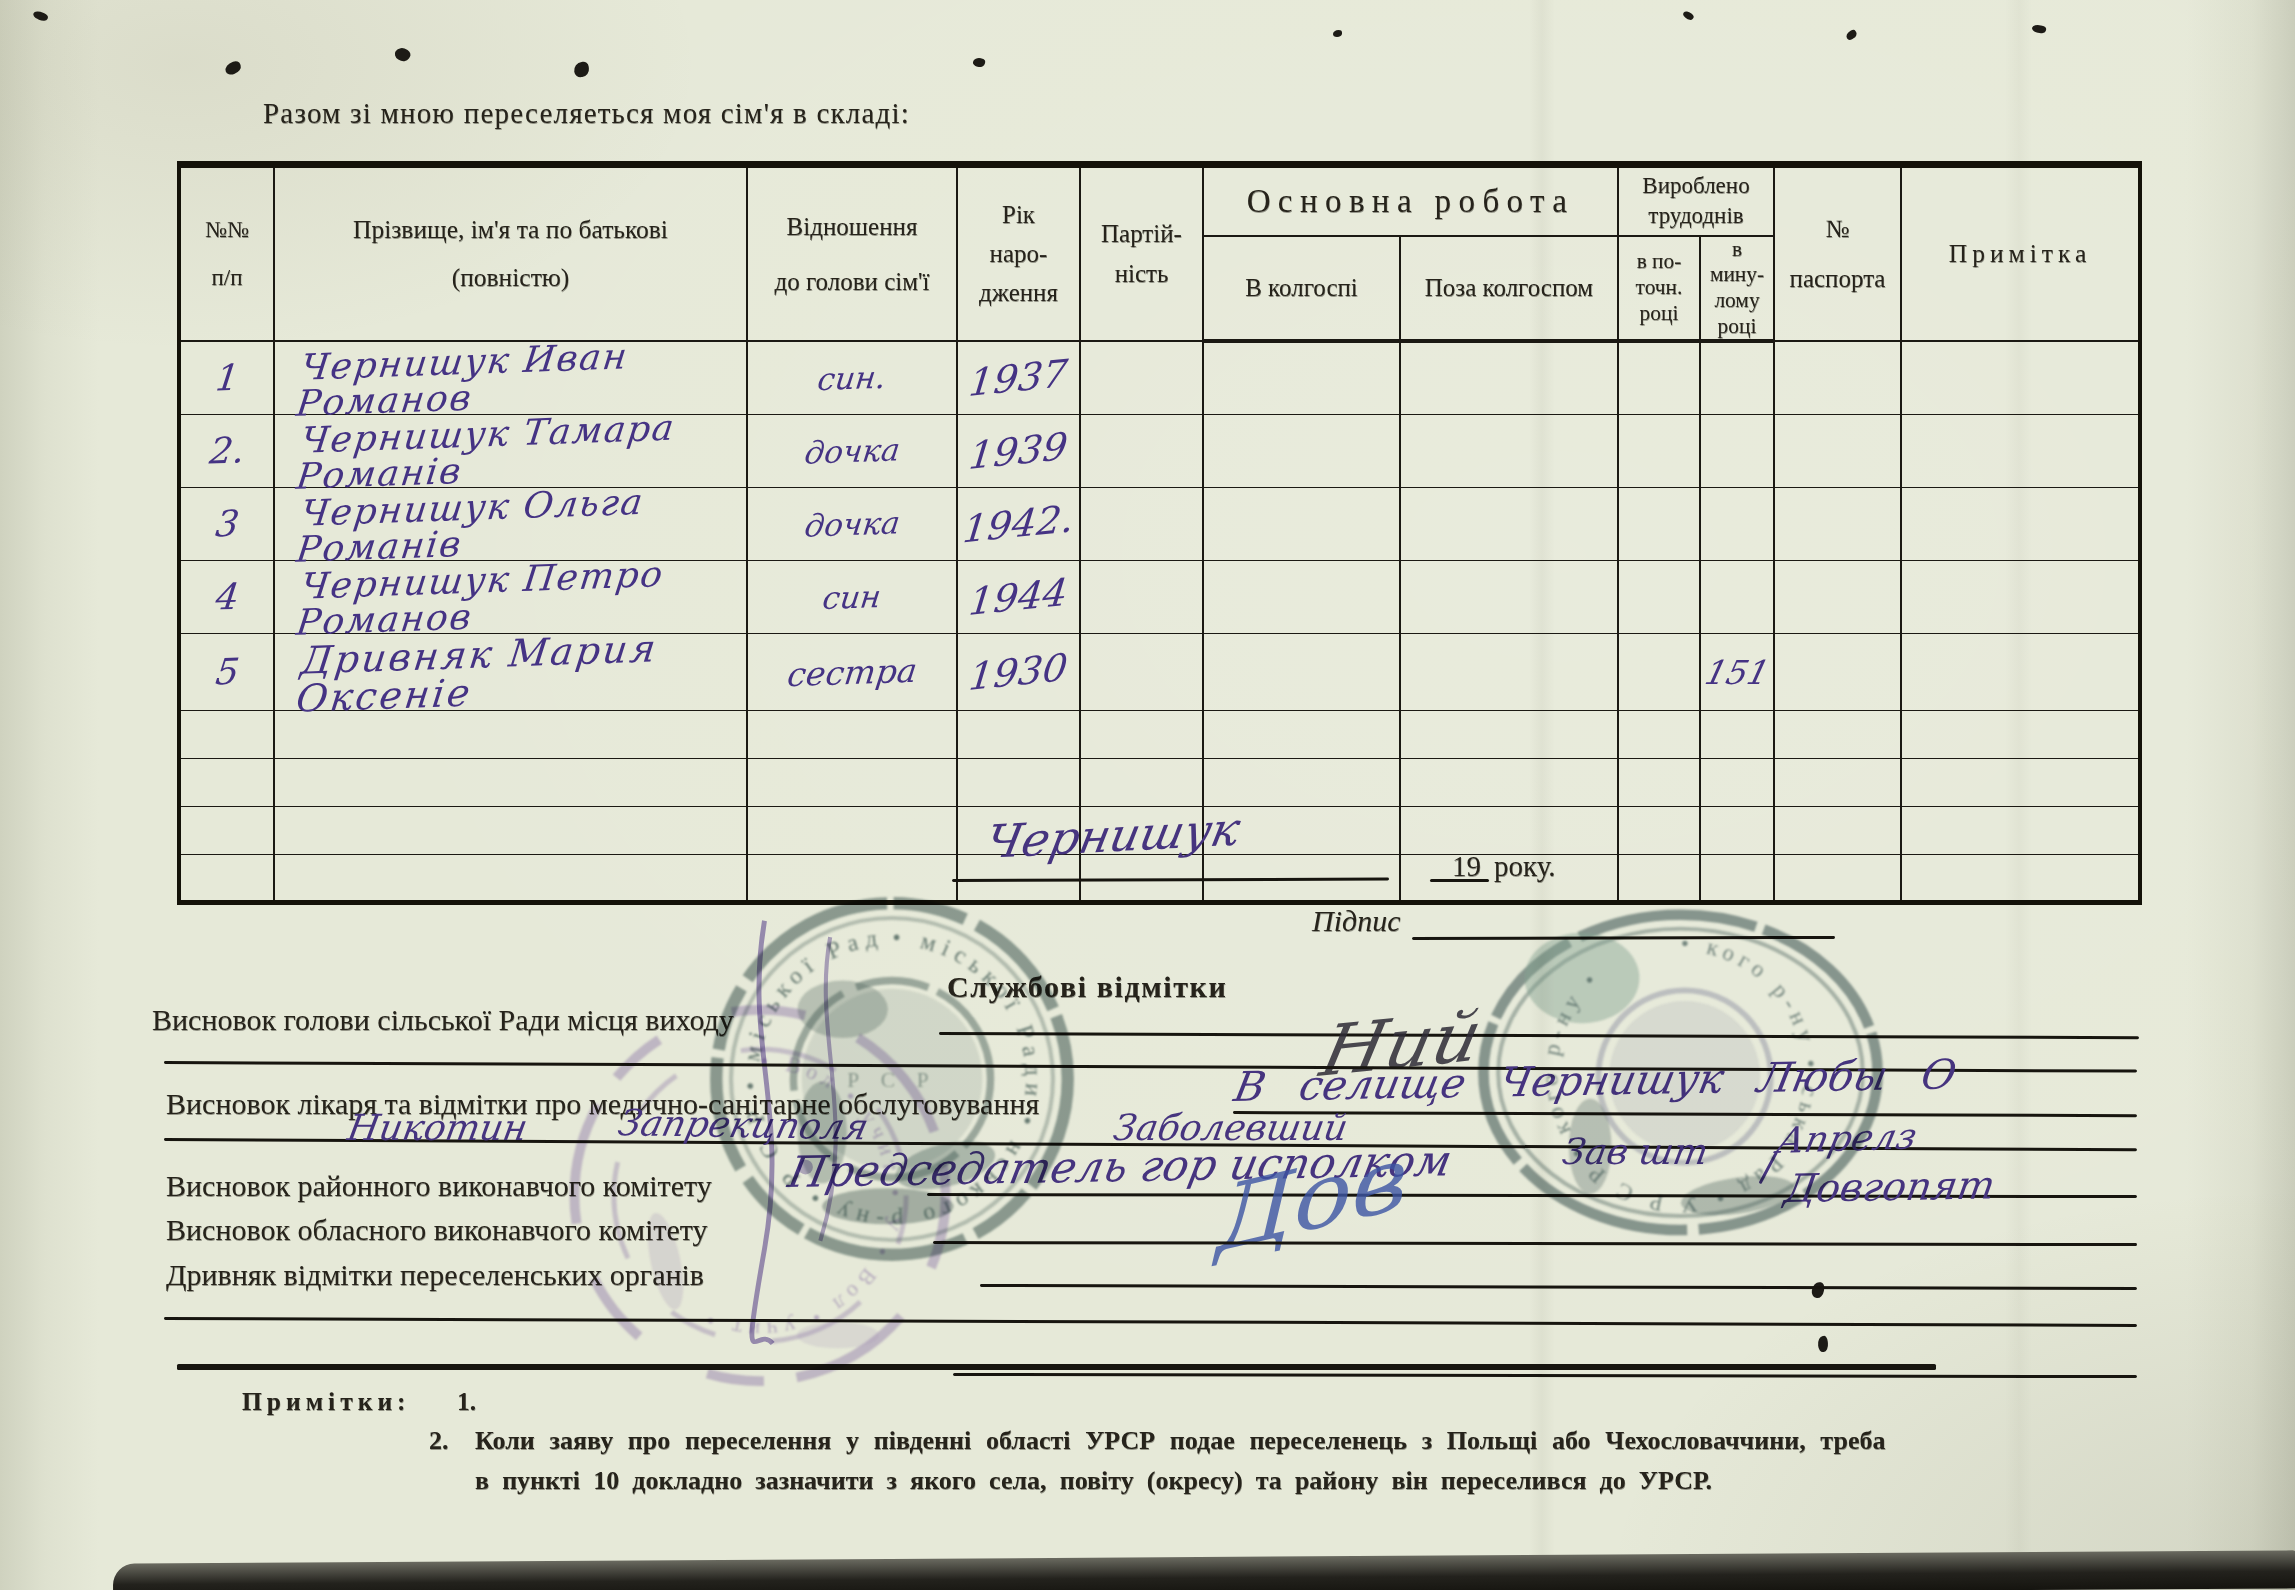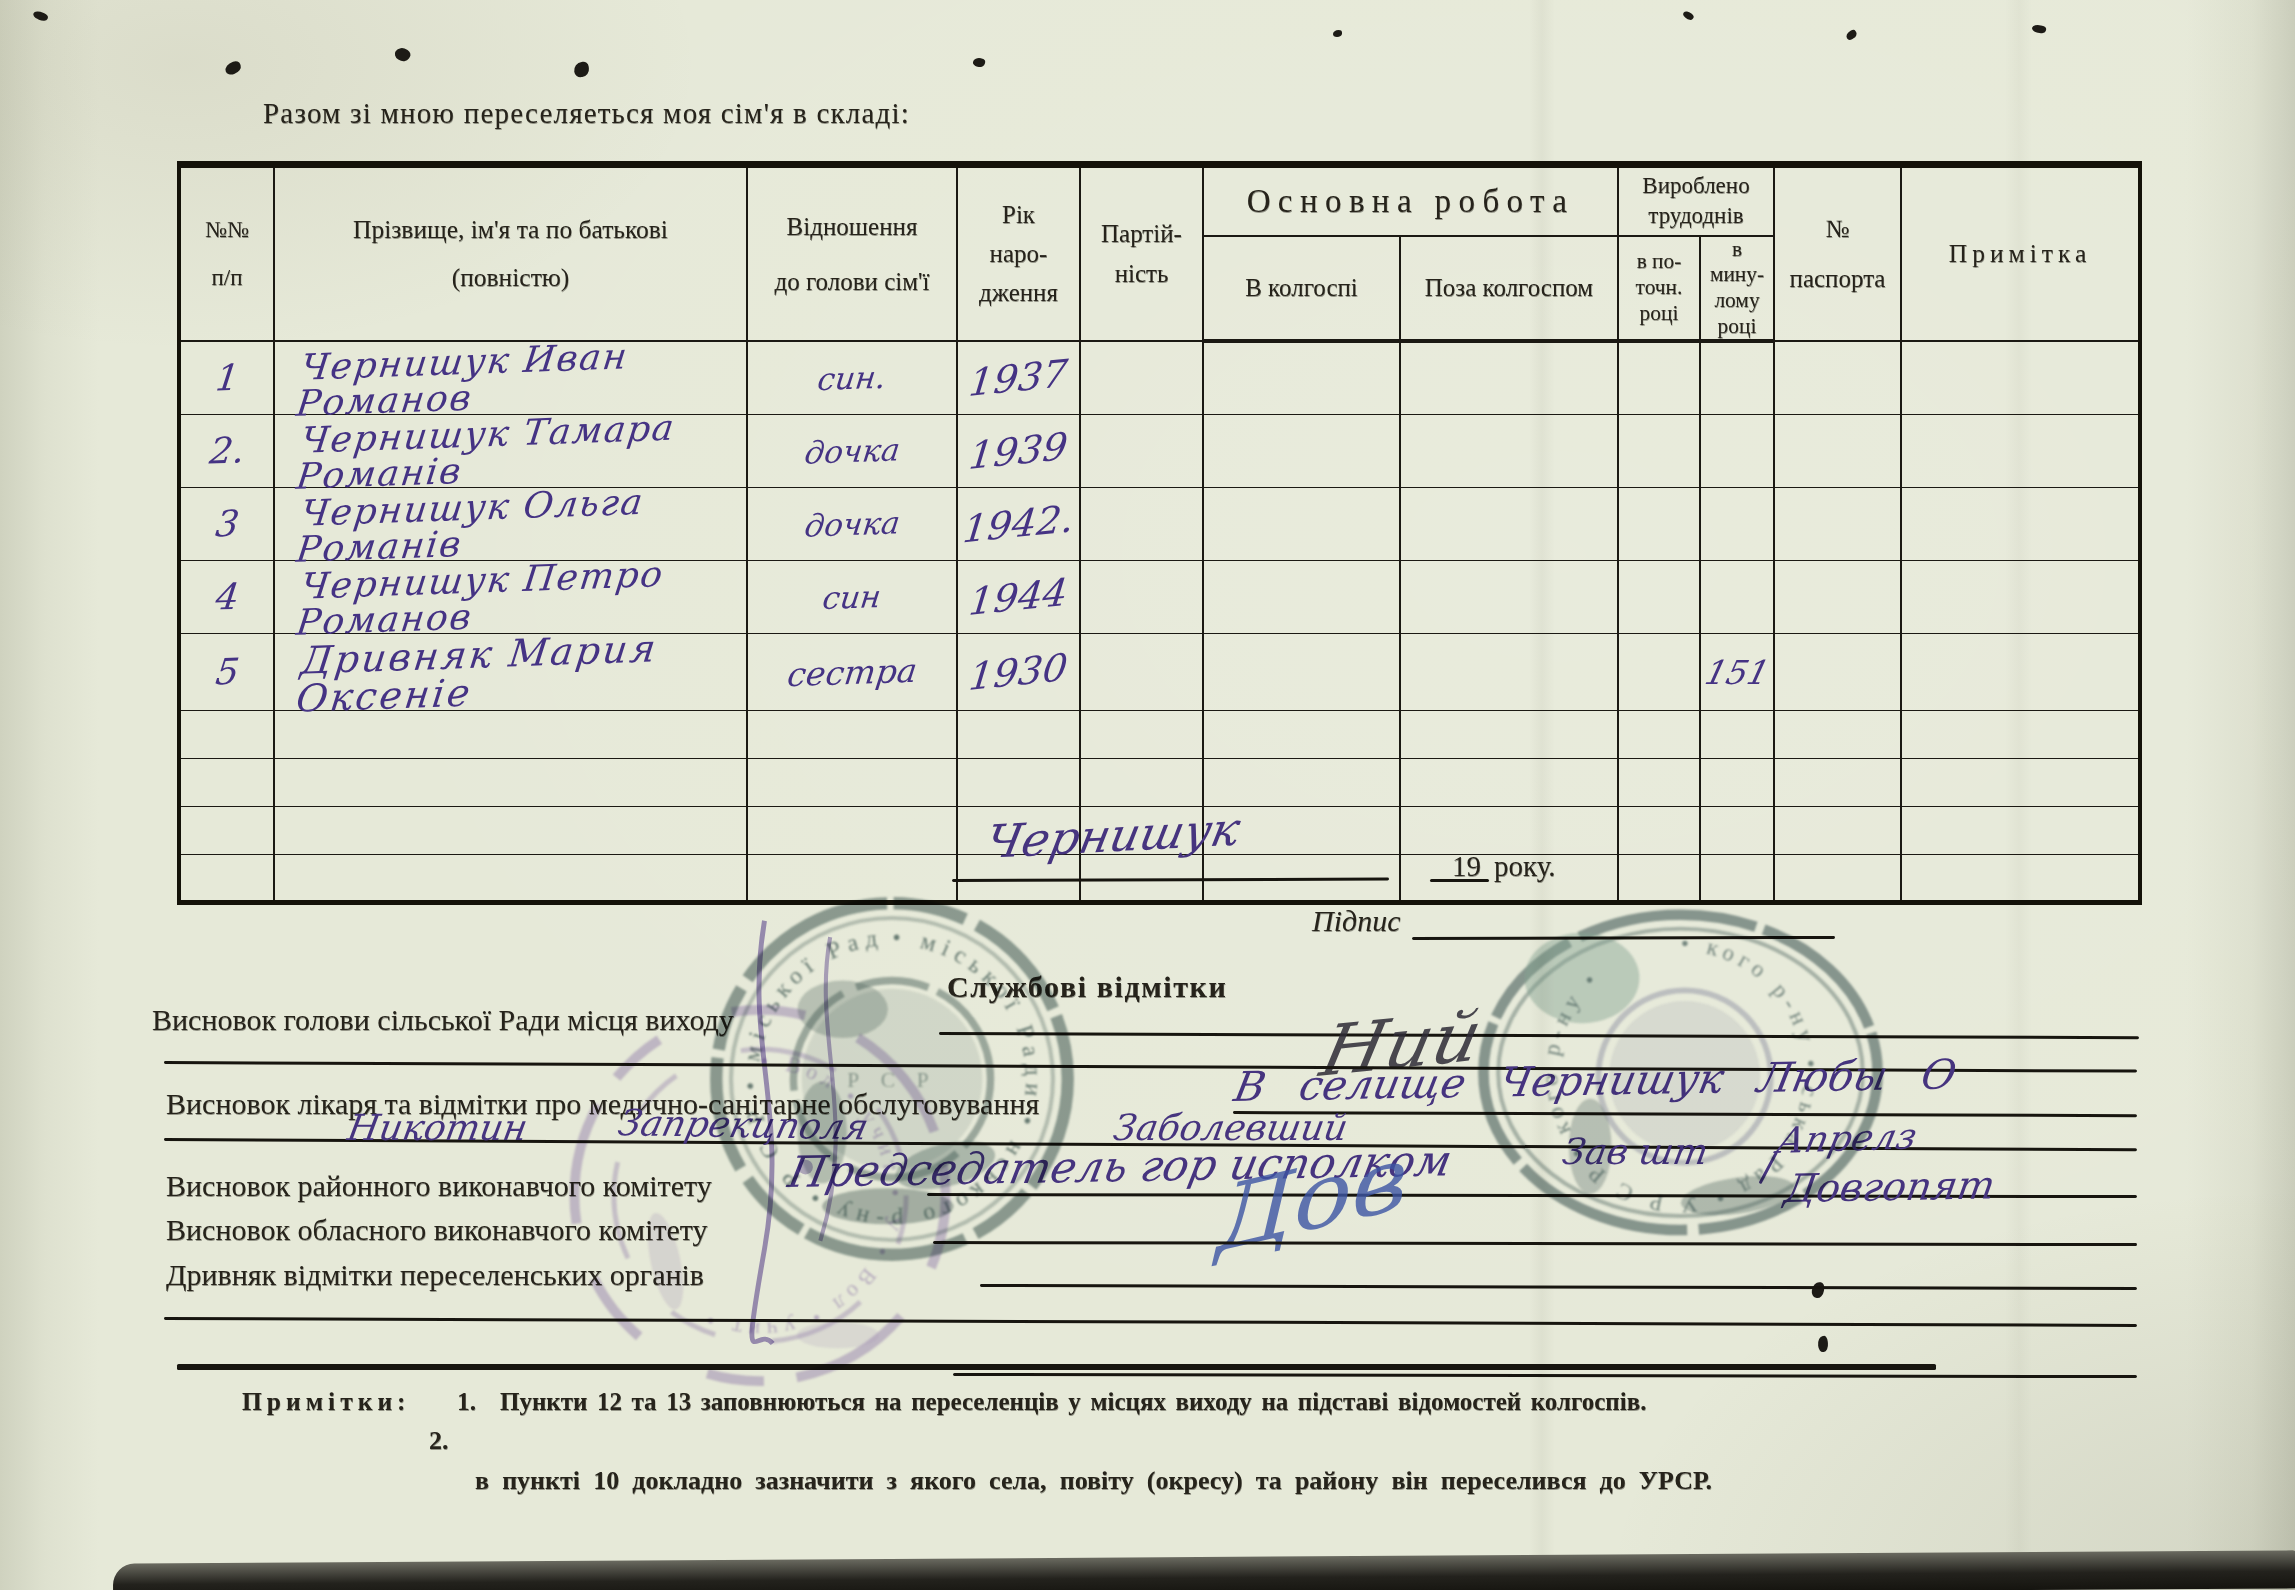--- a/index.html
+++ b/index.html
@@ -263,22 +263,22 @@
 
   <div class="pr" style="left:166px;top:1256px;font-size:30px">Дривняк відмітки переселенських органів</div>
   <div class="rule" style="left:980px;top:1284px;width:1157px;transform:rotate(.15deg)"></div>
 
   <div class="rule" style="left:164px;top:1317px;width:1973px;transform:rotate(.2deg)"></div>
   <div class="rule" style="left:177px;top:1364px;width:1759px;height:5.8px"></div>
   <div class="rule" style="left:953px;top:1373px;width:1184px;height:3.3px;transform:rotate(.1deg)"></div>
 
   <div class="pr b" style="left:242px;top:1386px;font-size:25.5px;letter-spacing:5px">Примітки:</div>
   <div class="pr b" style="left:457px;top:1386px;font-size:25.5px">1.</div>
-  <div class="pr b" style="left:500px;top:1386px;font-size:25px;word-spacing:3.3px;white-space:nowrap">Пункти 12 та 13 заповнюються на переселенців у місцях виходу на підставі відомостей колгоспів.</div>
   <div class="pr b" style="left:429px;top:1425px;font-size:26px">2.</div>
+  <div class="pr b" style="left:475px;top:1425px;font-size:26px;word-spacing:8.2px;white-space:nowrap">Коли заяву про переселення у південні області УРСР подае переселенець з Польщі або Чехословаччини, треба</div>
   <div class="pr b" style="left:475px;top:1465px;font-size:26px;word-spacing:6.6px;white-space:nowrap">в пункті 10 докладно зазначити з якого села, повіту (окресу) та району він переселився до УРСР.</div>
 
   <svg class="stamp" style="left:567px;top:990px;width:386px;height:411px;opacity:.55;filter:blur(0.8px)" viewBox="0 0 470 500">
     <circle cx="235" cy="250" r="226" fill="none" stroke="#7a55b2" stroke-width="12" stroke-dasharray="90 70 150 40 70 95" opacity=".6"></circle>
     <circle cx="235" cy="250" r="178" fill="none" stroke="#7a55b2" stroke-width="6" stroke-dasharray="60 85 120 70" opacity=".5"></circle>
     <defs>
         <path id="ppath" d="M 235 95 a 155 155 0 1 1 -0.1 0" fill="none"></path>
       </defs>
     <text font-family="Liberation Serif, serif" font-size="27" letter-spacing="7" fill="#7a55b2" opacity=".7">
       <textPath href="#ppath">• Вол •  учит •  У •  Вол •  учит •</textPath>

